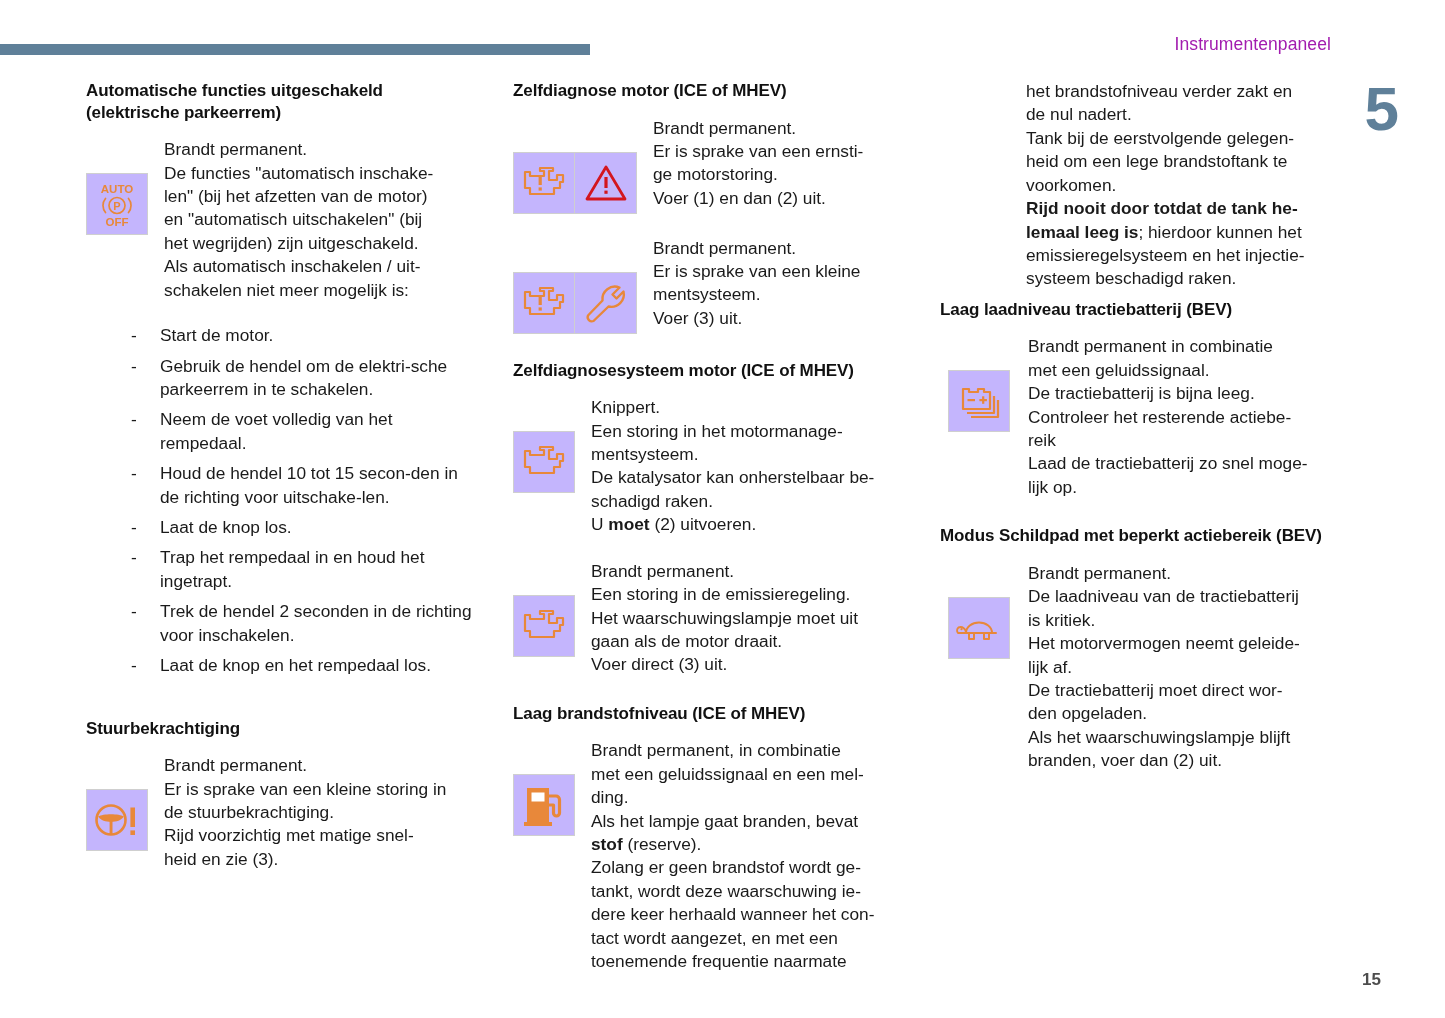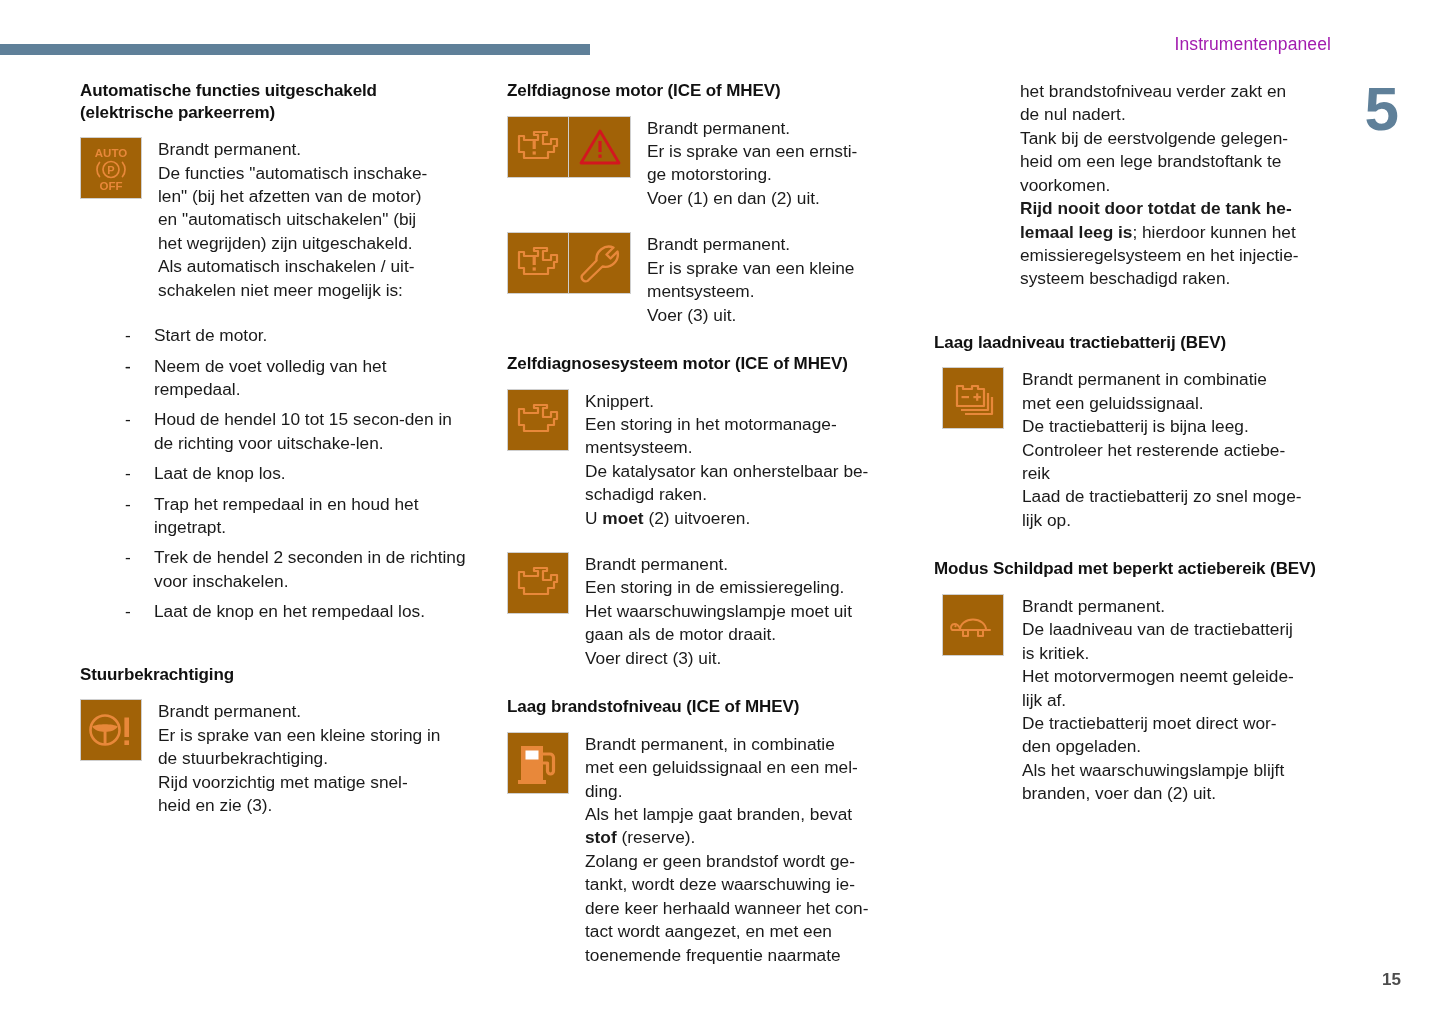--- a/index.html
+++ b/index.html
@@ -38,31 +38,31 @@
     position: absolute;
     right: 46px;
     top: 78px;
     font-size: 62px;
     font-weight: bold;
     color: #5f8099;
     line-height: 1;
   }
   #page-number {
     position: absolute;
-    right: 44px;
+    right: 64px;
     bottom: 28px;
     font-size: 17px;
     font-weight: bold;
     color: #4d4d4d;
   }
 
   
   #columns {
     position: absolute;
-    left: 80px;
+    left: 86px;
     top: 80px;
     width: 1245px;
     display: flex;
     gap: 37px;
   }
   .column { width: 390px; }
   .column.col3 { width: 390px; }
 
   h2.section-title {
     font-size: 17px;
@@ -83,24 +83,25 @@
   .icon-group {
     display: flex;
     flex: 0 0 auto;
     margin-right: 16px;
   }
   .icon-box {
     width: 62px;
     height: 62px;
     border: 1px solid #cfcfcf;
     box-sizing: border-box;
-    background: #a16207;
+    background: #c4b5fd;
     display: flex;
     align-items: center;
     justify-content: center;
+    margin-top: 36px;
   }
   .icon-box + .icon-box { border-left: none; }
   .icon-box svg { display: block; }
 
   .entry-text {
     font-size: 17.3px;
     line-height: 1.355;
     color: #1a1a1a;
     flex: 1 1 auto;
     padding-top: 1px;
@@ -125,21 +126,21 @@
     position: absolute;
     left: -29px;
     top: 0;
   }
 
   
   .cont-text {
     font-size: 17.3px;
     line-height: 1.355;
     color: #1a1a1a;
-    margin: 0 0 41px 0;
+    margin: 0 0 8px 0;
     padding-left: 86px;
   }
   .cont-text .ln { display: block; }
   .cont-text b { font-weight: bold; }
 
   .entry.indent-3 .icon-group { margin-right: 18px; }
   .col3 .entry .icon-group { margin-left: 8px; }
 </style>
 </head>
 <body>
@@ -178,21 +179,21 @@
           <span class="ln">len" (bij het afzetten van de motor)</span>
           <span class="ln">en "automatisch uitschakelen" (bij</span>
           <span class="ln">het wegrijden) zijn uitgeschakeld.</span>
           <span class="ln">Als automatisch inschakelen / uit-</span>
           <span class="ln">schakelen niet meer mogelijk is:</span>
         </div>
       </div>
 
       <ul class="dash-list">
         <li><span class="dash">-</span><span>Start de motor.</span></li>
-        <li><span class="dash">-</span></li>
+        <li><span class="dash">-</span><span>Gebruik de hendel om de elektri-sche parkeerrem in te schakelen.</span></li>
         <li><span class="dash">-</span><span>Neem de voet volledig van het rempedaal.</span></li>
         <li><span class="dash">-</span><span>Houd de hendel 10 tot 15 secon-den in de richting voor uitschake-len.</span></li>
         <li><span class="dash">-</span><span>Laat de knop los.</span></li>
         <li><span class="dash">-</span><span>Trap het rempedaal in en houd het ingetrapt.</span></li>
         <li><span class="dash">-</span><span>Trek de hendel 2 seconden in de richting voor inschakelen.</span></li>
         <li><span class="dash">-</span><span>Laat de knop en het rempedaal los.</span></li>
       </ul>
     </div>
 
     <div class="section" style="margin-top:40px">

